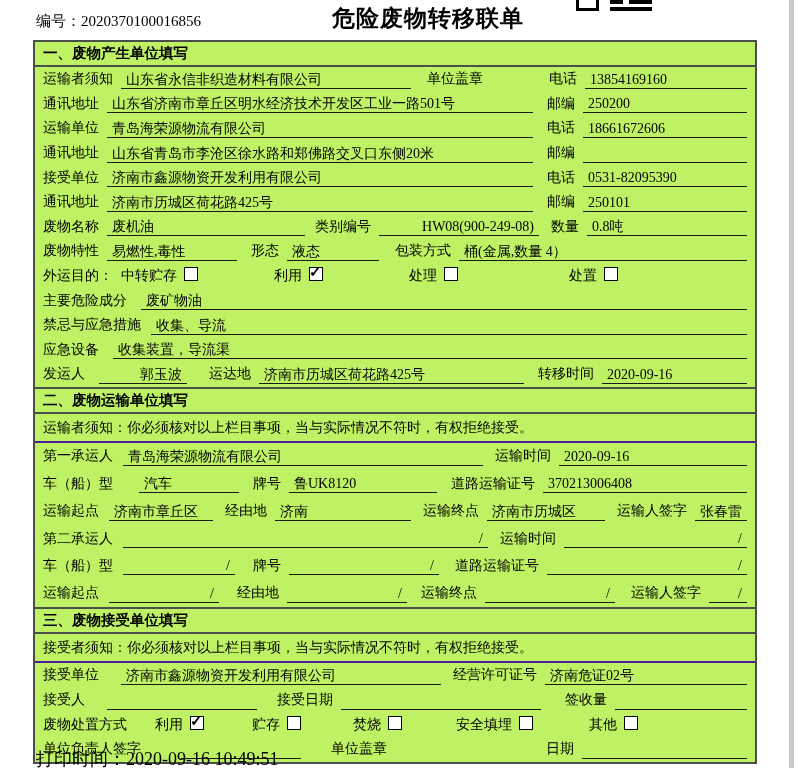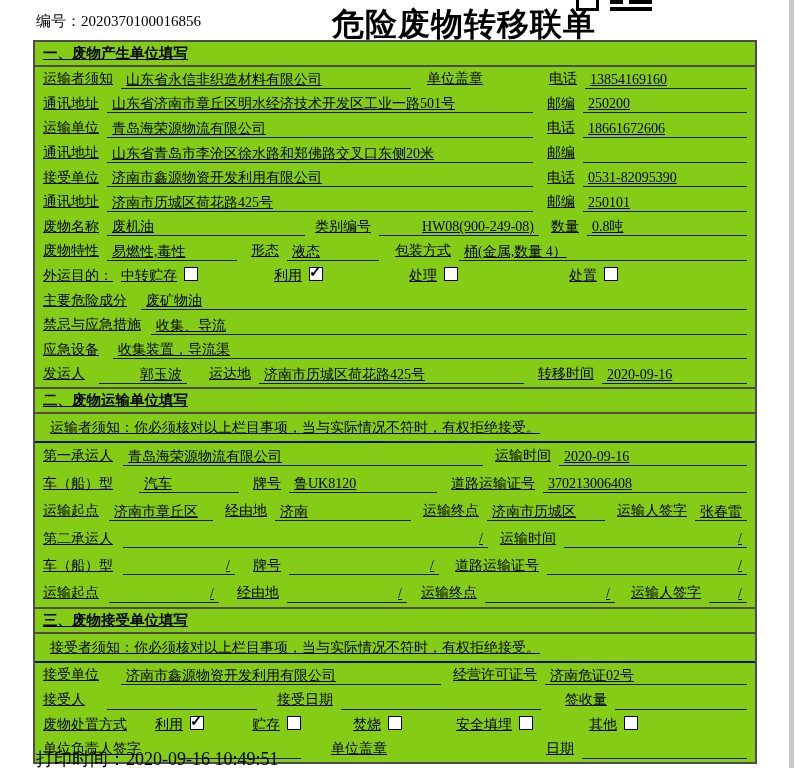--- a/index.html
+++ b/index.html
@@ -4,32 +4,32 @@
 <style>
   html,body{margin:0;padding:0;}
   body{
     width:796px;height:768px;position:relative;overflow:hidden;
     background:#ffffff;color:#000;
     font-family:"Liberation Serif","DejaVu Serif",serif;
     font-size:14px;
   }
   
   .doc-no{position:absolute;left:36px;top:12px;font-size:15px;white-space:nowrap;}
-  .title{position:absolute;left:332px;top:3px;font-size:32px;font-weight:bold;letter-spacing:1px;white-space:nowrap;}
+  .title{position:absolute;left:332px;top:3px;font-size:23px;font-weight:bold;letter-spacing:1px;white-space:nowrap;}
   .qr{position:absolute;left:576px;top:0;width:76px;height:11px;}
   .qr i{position:absolute;background:#000;}
   .right-strip{position:absolute;right:2px;top:0;width:5px;height:768px;background:#c9c9c9;}
   .footer{position:absolute;left:36px;top:747px;font-size:18px;white-space:nowrap;}
 
   
   .table-wrap{position:absolute;left:33px;top:40px;width:724px;}
-  .sec{border:2px solid #4d4d4d;background:#84cc16;box-sizing:border-box;text-decoration:underline;}
+  .sec{border:2px solid #4d4d4d;background:#bef264;box-sizing:border-box;}
   .sec+.sec{margin-top:-2px;}
   .sec-h{font-weight:bold;font-size:14.5px;height:21px;line-height:21px;padding:1px 8px;border-bottom:2px solid #4d4d4d;}
-  .notice{height:27px;line-height:27px;padding:0 15px;border-bottom:2px solid #0f172a;white-space:nowrap;}
+  .notice{height:27px;line-height:27px;padding:0 8px;border-bottom:2px solid #4c1d95;white-space:nowrap;}
   .row{display:flex;align-items:center;padding:0 8px;}
   .s1 .row{height:24.6px;}
   .s2 .row{height:27.4px;}
   .s3 .row{height:24.7px;}
   .lbl{white-space:nowrap;flex-shrink:0;}
   .val{
     border-bottom:1px solid #1a1a1a;height:19px;line-height:19px;
     padding:0 5px;margin-left:8px;box-sizing:border-box;
     white-space:nowrap;overflow:hidden;flex-shrink:0;
   }

